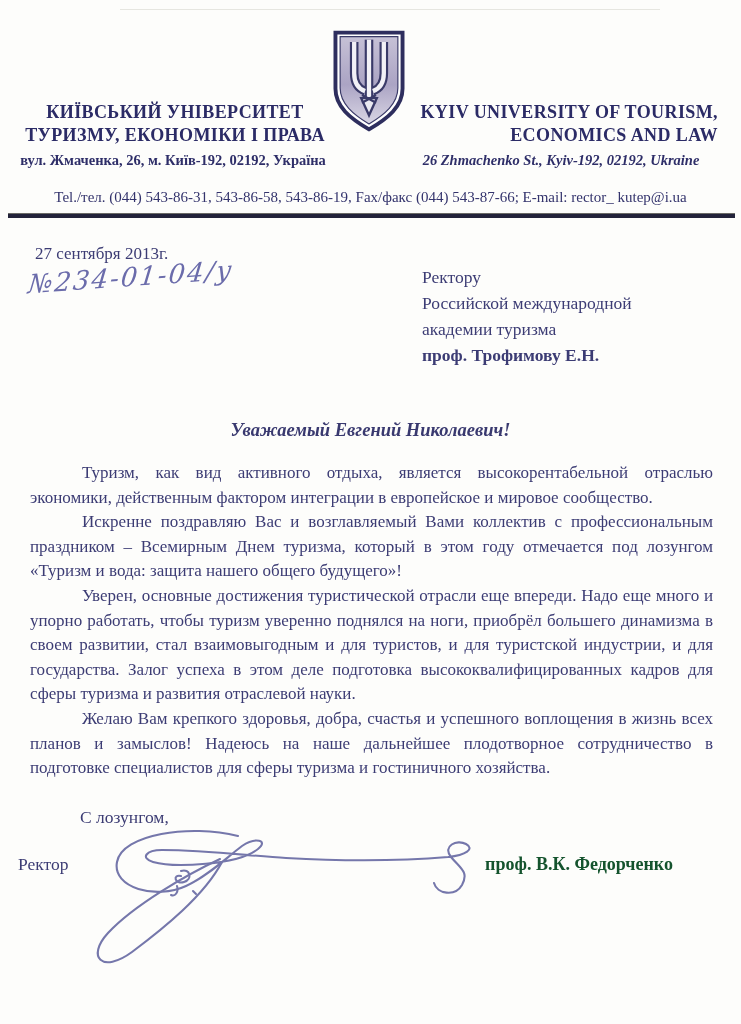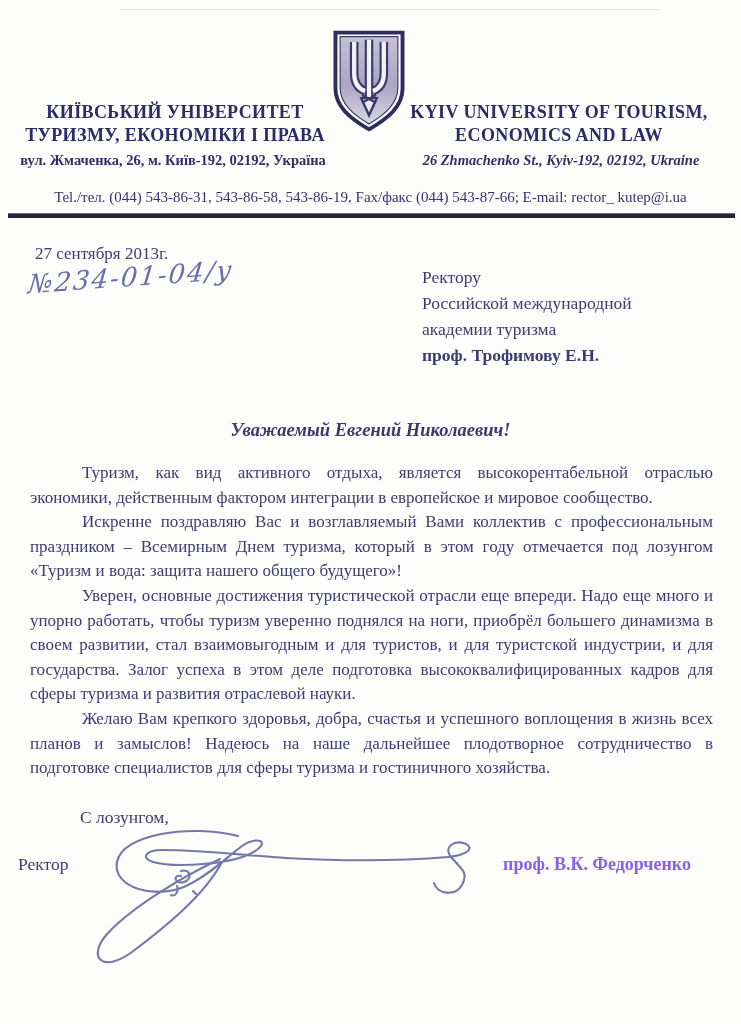--- a/index.html
+++ b/index.html
@@ -16,21 +16,21 @@
   .scan-artifact{position:absolute;top:9px;left:120px;width:540px;height:1px;background:#e6e6e0;}
   
   .letterhead{position:relative;height:222px;}
   .emblem{position:absolute;left:330px;top:27px;width:78px;height:108px;}
   .org-name{
     position:absolute;top:101px;width:318px;
     text-align:center;font-weight:bold;font-size:18px;line-height:23px;
     color:#2b2b66;letter-spacing:.4px;
   }
   .org-name.uk{left:16px;}
-  .org-name.en{left:400px;}
+  .org-name.en{left:400px;text-align:right;}
   .org-addr{
     position:absolute;top:152px;width:330px;
     text-align:center;font-weight:bold;font-size:14.5px;color:#2e2e68;
   }
   .org-addr.uk{left:8px;}
   .org-addr.en{left:396px;font-style:italic;}
   .contacts{
     position:absolute;top:189px;left:0;width:741px;
     text-align:center;font-size:15px;color:#33336c;
   }
@@ -63,21 +63,21 @@
     text-align:justify;text-indent:52px;color:#3c3c74;
   }
   
   .closing{margin:26px 30px 0 30px;font-size:17.5px;}
   .respect{margin-left:50px;}
   .sign-row{
     position:relative;margin-top:26px;
     display:flex;justify-content:space-between;align-items:flex-start;
   }
   .sign-title{margin-left:-12px;font-size:17.5px;}
-  .signer{font-weight:bold;font-size:18px;margin-right:20px;color:#8b5cf6;}
+  .signer{font-weight:bold;font-size:18px;margin-right:38px;color:#14532d;}
   .signature-svg{position:absolute;left:50px;top:-28px;width:420px;height:160px;pointer-events:none;}
 </style>
 </head>
 <body>
 
 <div class="page">
   <div class="scan-artifact"></div>
 
   <div class="letterhead">
 

